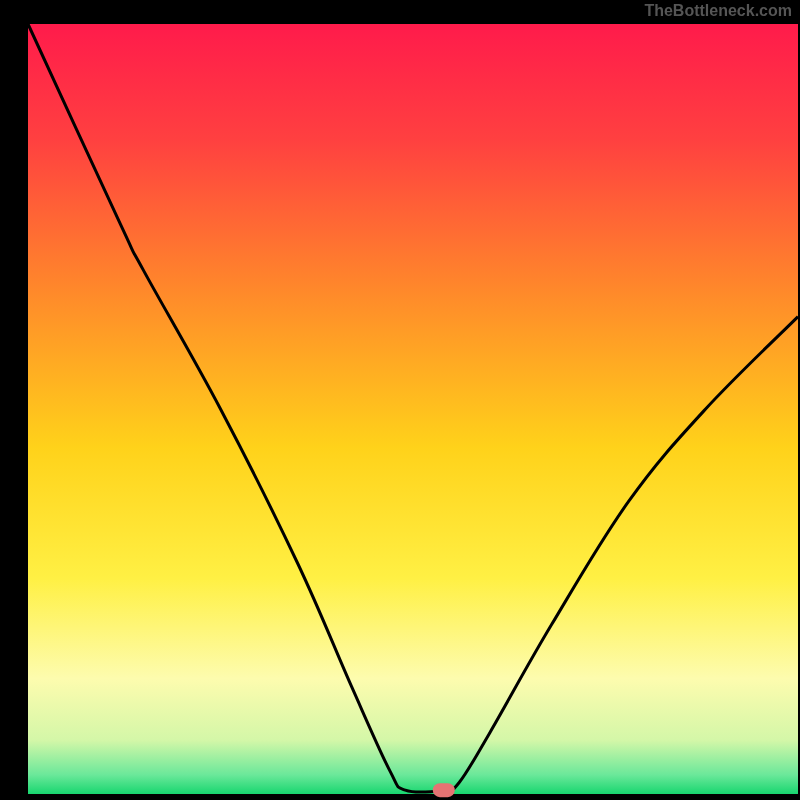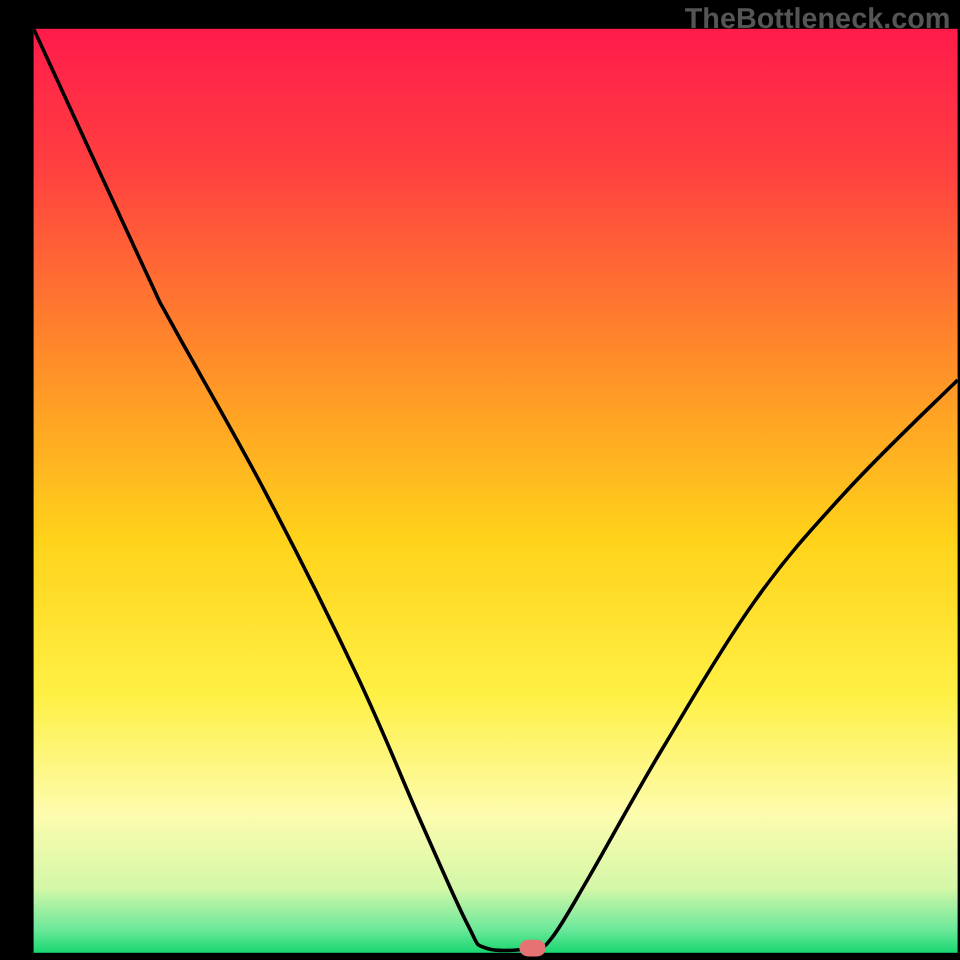--- a/index.html
+++ b/index.html
@@ -14,21 +14,21 @@
     position: relative;
     width: 800px;
     height: 800px;
   }
   .watermark {
     position: absolute;
     top: 2px;
     right: 8px;
     color: #555;
     font-family: Arial, sans-serif;
-    font-size: 24px;
+    font-size: 16px;
     font-weight: bold;
     z-index: 10;
   }
   svg {
     display: block;
   }
 </style>
 </head>
 <body>
 

